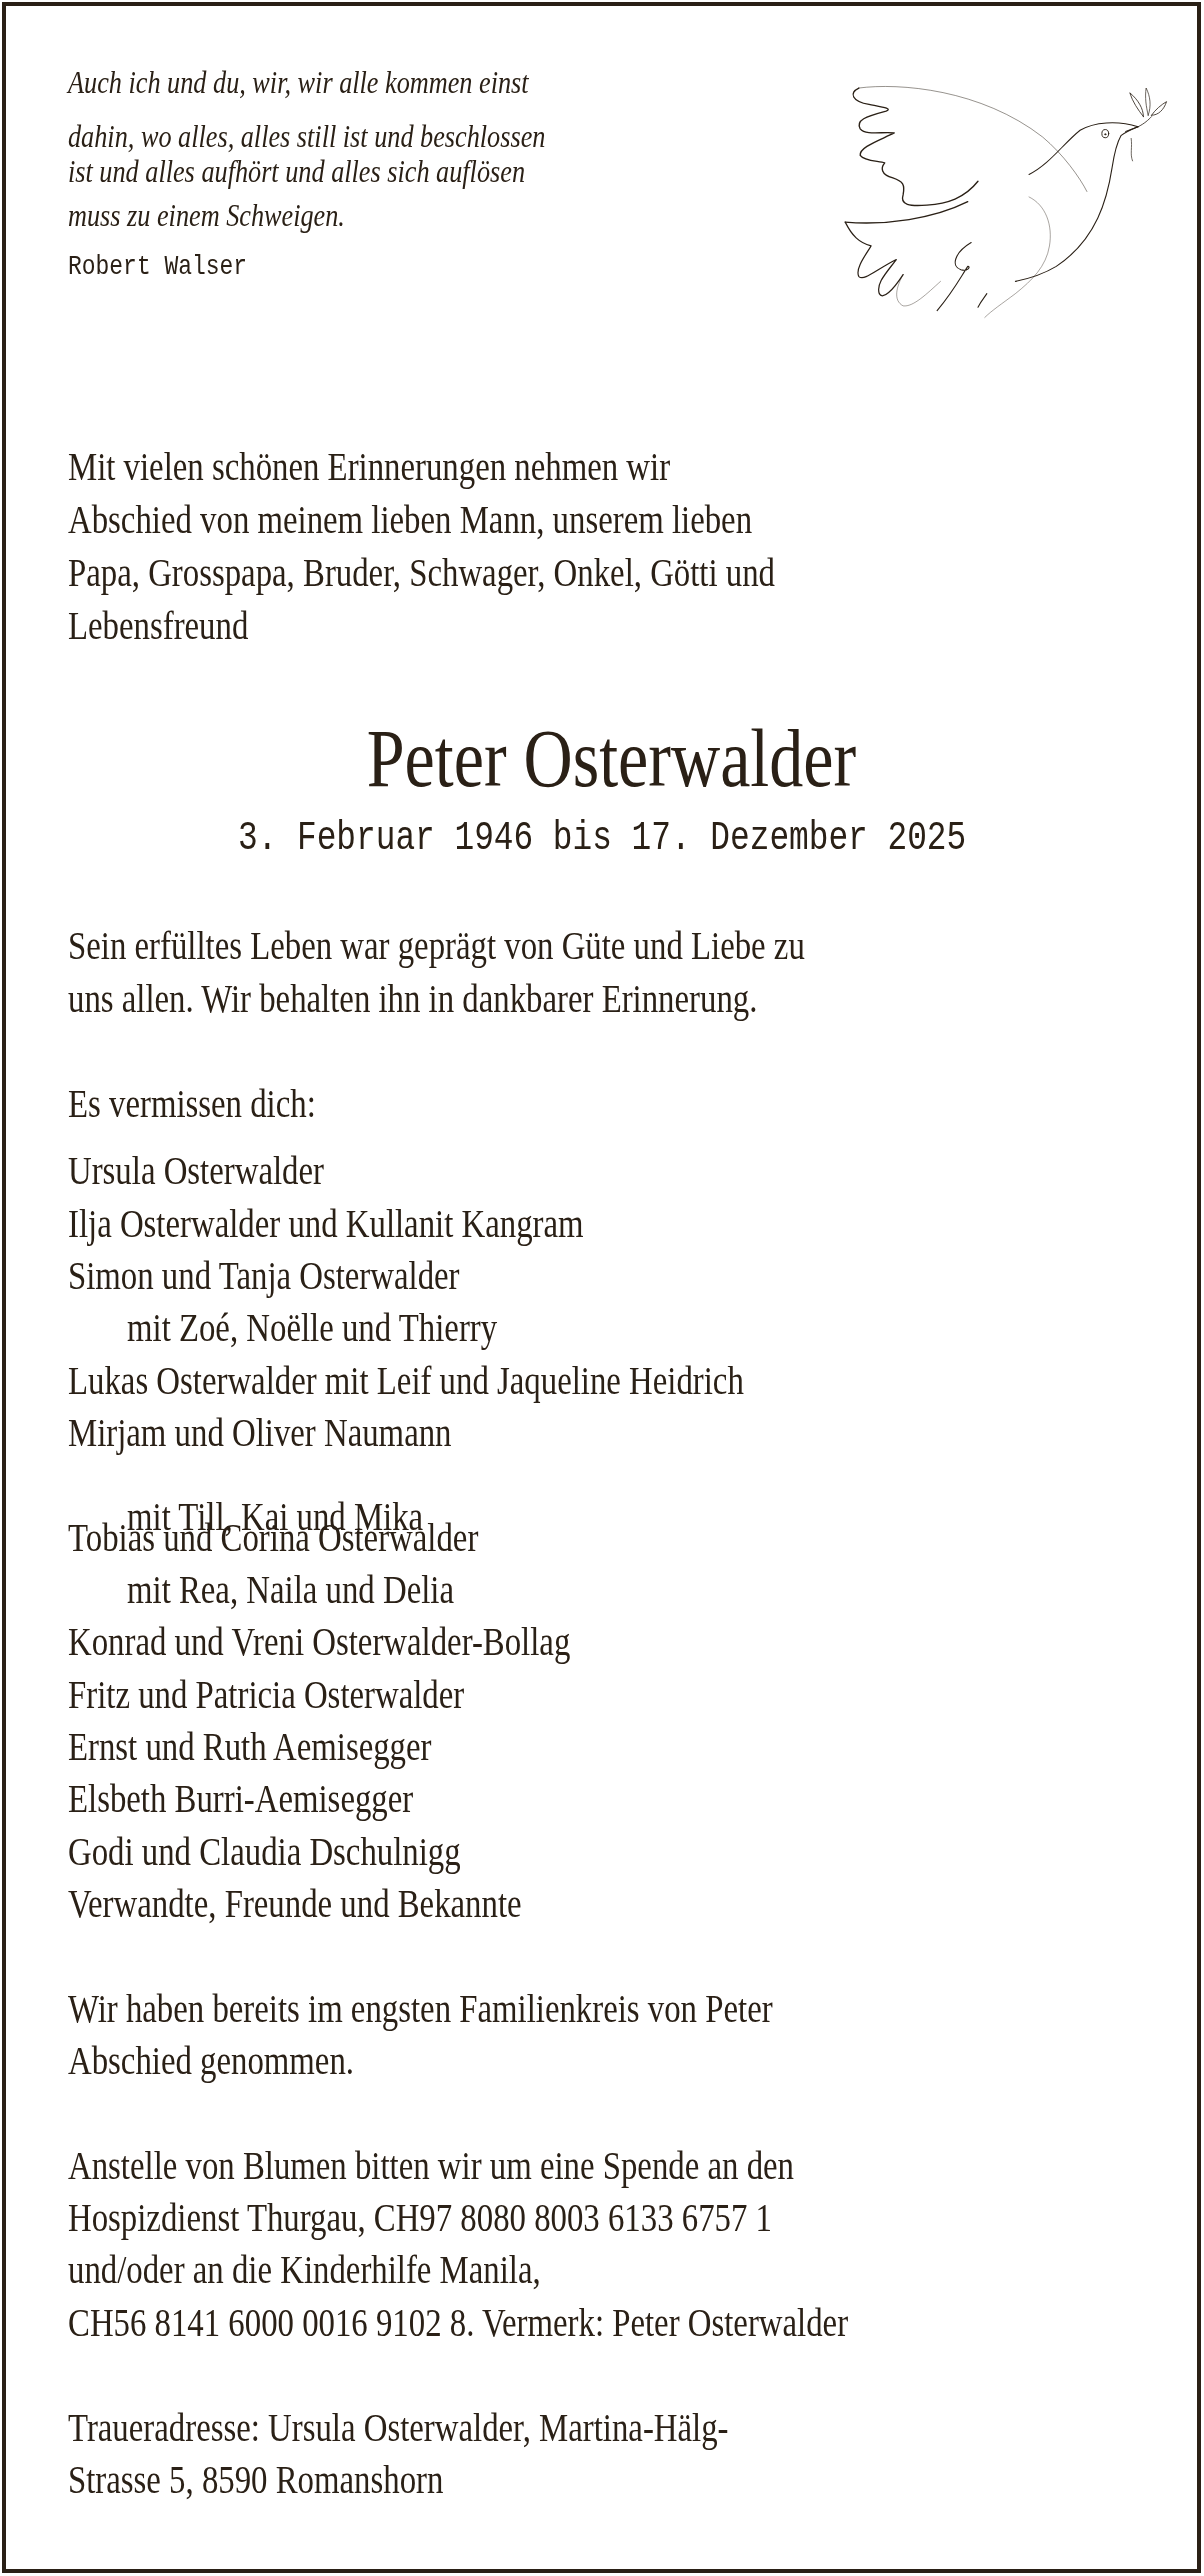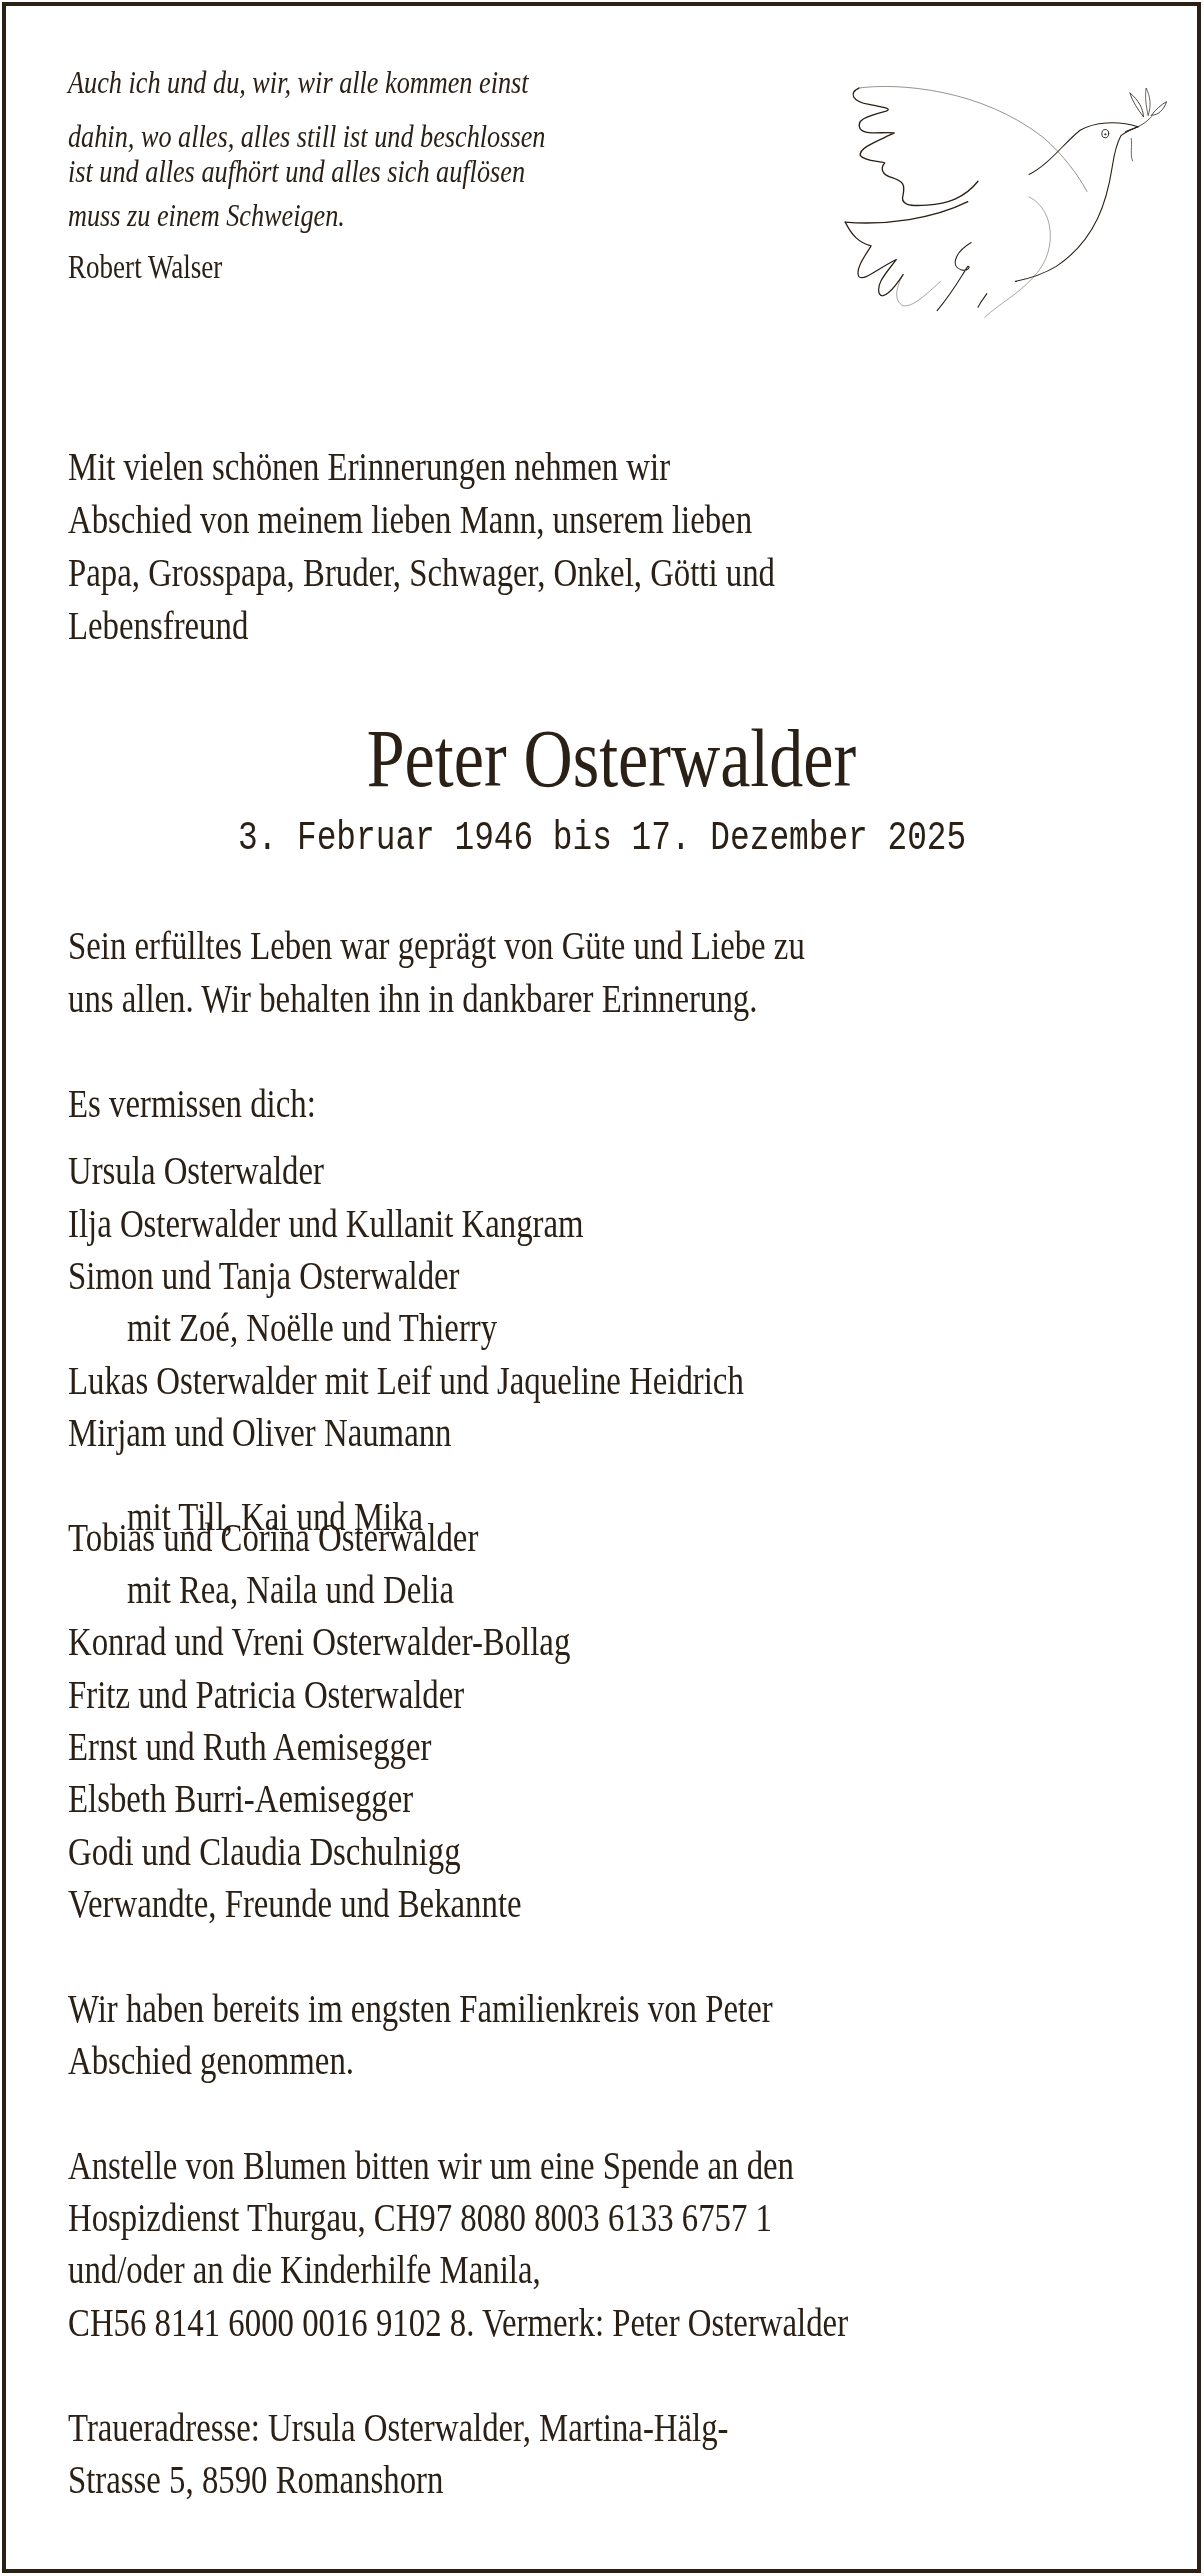--- a/index.html
+++ b/index.html
@@ -7,21 +7,21 @@
   .frame {
     position: absolute; left: 2.2px; top: 2.2px; width: 1191px; height: 2563px;
     border: 4.4px solid #2a2016; box-sizing: content-box;
   }
   .serif { font-family: "Liberation Serif", "DejaVu Serif", serif; color: #2a2016; }
   .cond { display: inline-block; transform-origin: left top; transform: scaleX(0.82); white-space: nowrap; }
   .line { position: absolute; left: 68px; white-space: nowrap; }
 
   
   .quote-line { font-style: italic; font-size: 32px; line-height: 44px; }
-  .quote-author { font-size: 33px; line-height: 32px; }
+  .quote-author { font-size: 28px; line-height: 32px; font-family: Liberation Mono, monospace; }
 
   
   .body-line { font-size: 40px; line-height: 53px; }
   .indent { left: 127px; }
 
   
   .name { position: absolute; left: 0; width: 1205px; text-align: center; font-size: 83px; line-height: 88px; margin-left: 9px; }
   .name .cond { transform-origin: center top; }
   .dates { position: absolute; left: 0; width: 1205px; text-align: center; font-size: 40px; line-height: 47px; font-family: Liberation Mono, monospace; }
   .dates .cond { transform-origin: center top; }

